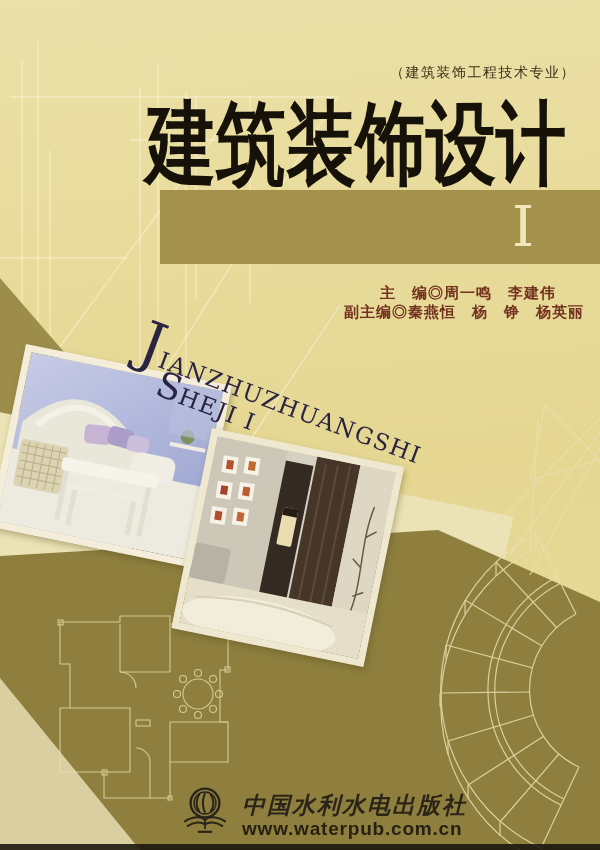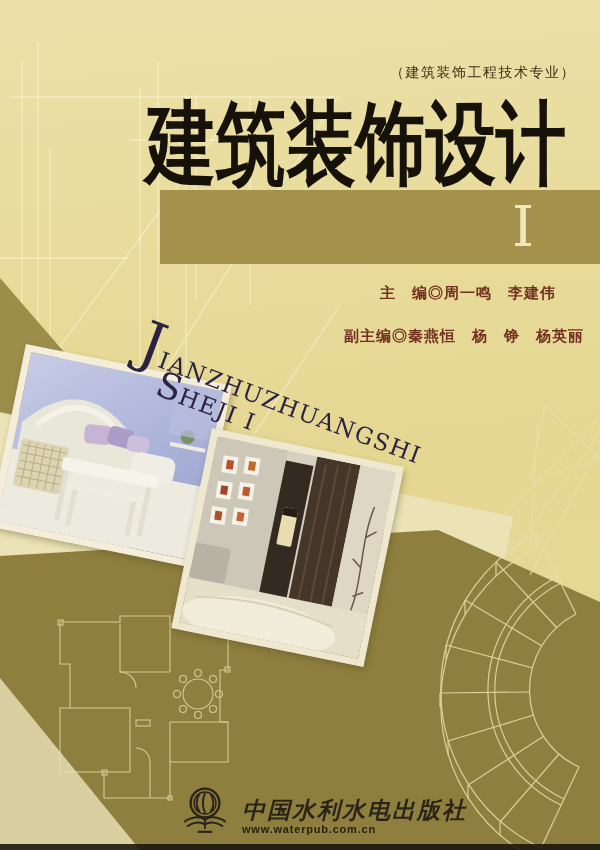--- a/index.html
+++ b/index.html
@@ -22,21 +22,21 @@
   .bottom-edge{left:0;top:844px;width:600px;height:6px;background:#18150d;opacity:.88;}
 
   
   .series1{right:20px;top:44px;font-size:17px;font-weight:bold;color:#362c16;letter-spacing:.5px;}
   .series2{right:24px;top:64px;font-size:14px;font-weight:normal;color:#3b3118;letter-spacing:1.5px;}
   .main-title{left:146px;top:84px;font-size:70px;font-weight:900;color:#16120a;
     letter-spacing:0;transform:scaleY(1.3);transform-origin:top left;white-space:nowrap;
     font-family:"Liberation Sans",sans-serif;}
   .numeral{left:512px;top:194px;font-size:56px;color:#f1e7bb;font-family:"DejaVu Serif",serif;}
   .editors{font-size:15px;font-weight:bold;color:#72301e;letter-spacing:1px;white-space:nowrap;}
-  .ed1{left:344px;top:284px;margin-left:36px;} .ed2{left:344px;top:303px;margin-top:24px;}
+  .ed1{left:344px;top:284px;margin-left:36px;} .ed2{left:344px;top:303px;}
 
   .pinyin{left:150px;top:318px;transform:rotate(20.5deg);transform-origin:top left;
     color:#2a2442;font-family:"DejaVu Serif",serif;white-space:nowrap;}
   .py-line{display:flex;align-items:baseline;}
   .py-init1{font-size:58px;line-height:.8;}
   .py-init2{font-size:36px;line-height:.8;}
   .py-rest{font-size:23px;letter-spacing:1.5px;}
   .py-l2{margin-left:30px;margin-top:-4px;}
 
   
@@ -44,21 +44,21 @@
     box-shadow:2px 3px 6px rgba(80,70,30,.35);}
   .photo1{left:26px;top:344px;width:196px;height:172px;border:7px solid #f3edda;}
   .photo2{left:212px;top:428px;width:182px;height:190px;border:7px solid #efe8d0;}
   .photo svg{display:block;}
 
   
   .pub{left:178px;top:784px;display:flex;align-items:center;gap:10px;}
   .pub-text{display:flex;flex-direction:column;}
   .pub-name{font-size:23px;font-weight:bold;font-style:italic;color:#2b2418;
     font-family:"DejaVu Serif",serif;letter-spacing:2px;line-height:1.1;margin-top:8px;}
-  .pub-url{font-size:11px;font-weight:bold;color:#272112;letter-spacing:.8px;}
+  .pub-url{font-size:19px;font-weight:bold;color:#272112;letter-spacing:.8px;}
 </style>
 </head>
 <body>
 
 <div id="cover">
 
   <svg class="abs" style="left:0;top:0" width="360" height="840" viewBox="0 0 360 840">
     <g stroke="rgba(255,250,228,.5)" stroke-width="1.3" fill="none">
       <path d="M140,88 V800"></path>
         <path d="M158,62 V818"></path>

